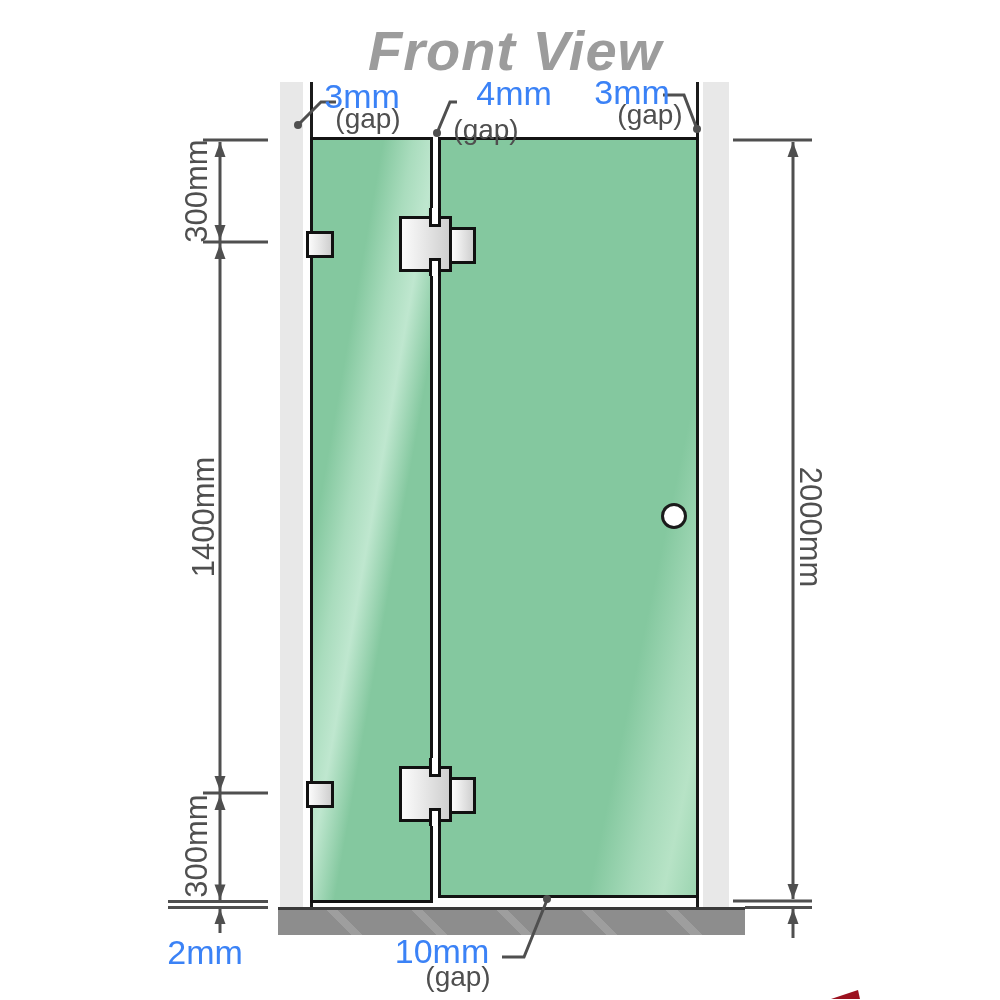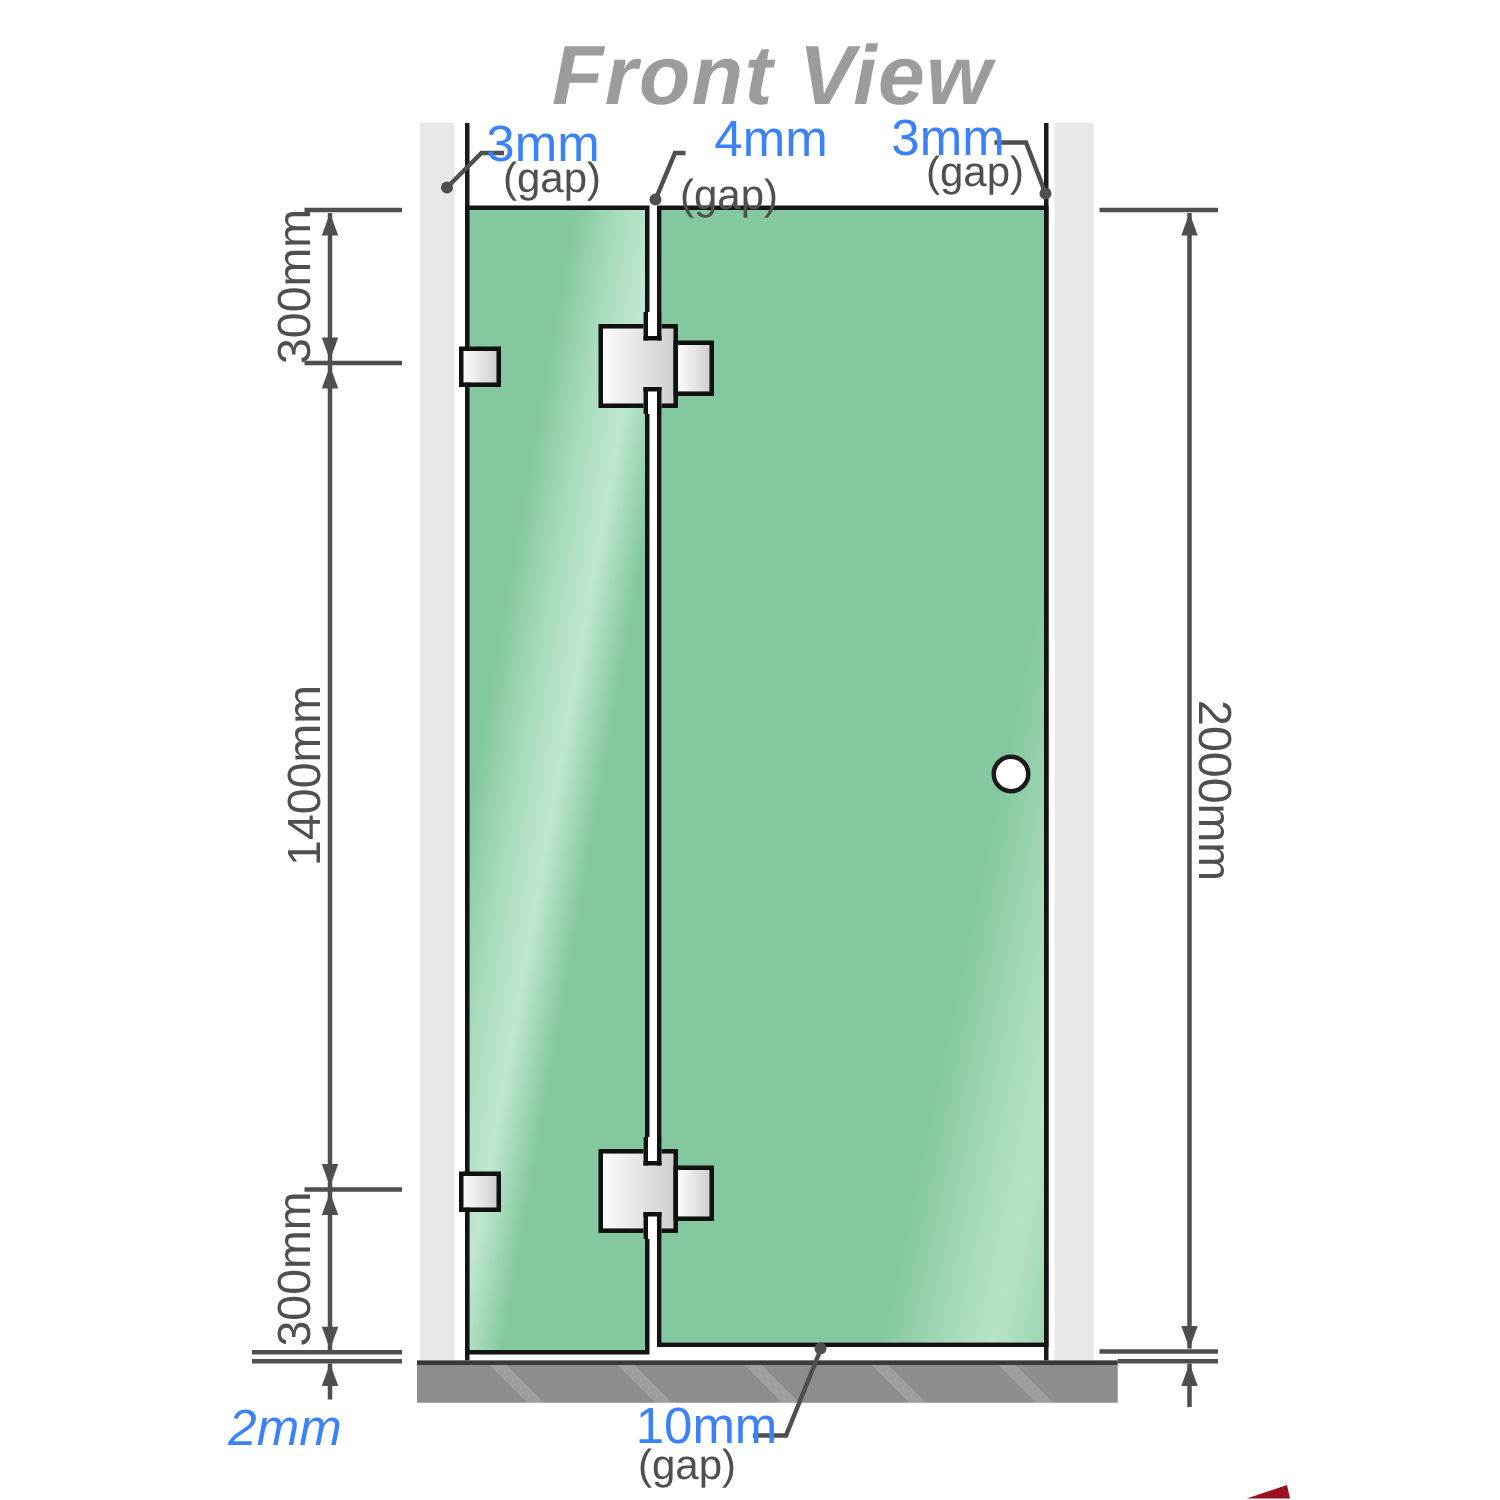--- a/index.html
+++ b/index.html
@@ -133,17 +133,17 @@
 
   <div class="abs lbl" style="left:632px;top:92px;">3mm</div>
   <div class="abs sub" style="left:650px;top:115px;">(gap)</div>
 
   <div class="abs dim rotccw" style="left:196px;top:191px;">300mm</div>
   <div class="abs dim rotccw" style="left:203px;top:517px;">1400mm</div>
   <div class="abs dim rotccw" style="left:196px;top:846px;">300mm</div>
 
   <div class="abs dim rotcw" style="left:810px;top:527px;">2000mm</div>
 
-  <div class="abs lbl" style="left:190px;top:952px;font-style:italic;">2mm</div>
-  <div class="abs lbl" style="left:471px;top:951px;">10mm</div>
+  <div class="abs lbl" style="left:205px;top:952px;">2mm</div>
+  <div class="abs lbl" style="left:442px;top:951px;">10mm</div>
   <div class="abs sub" style="left:458px;top:977px;">(gap)</div>
 
 </div>
 
 </body></html>

